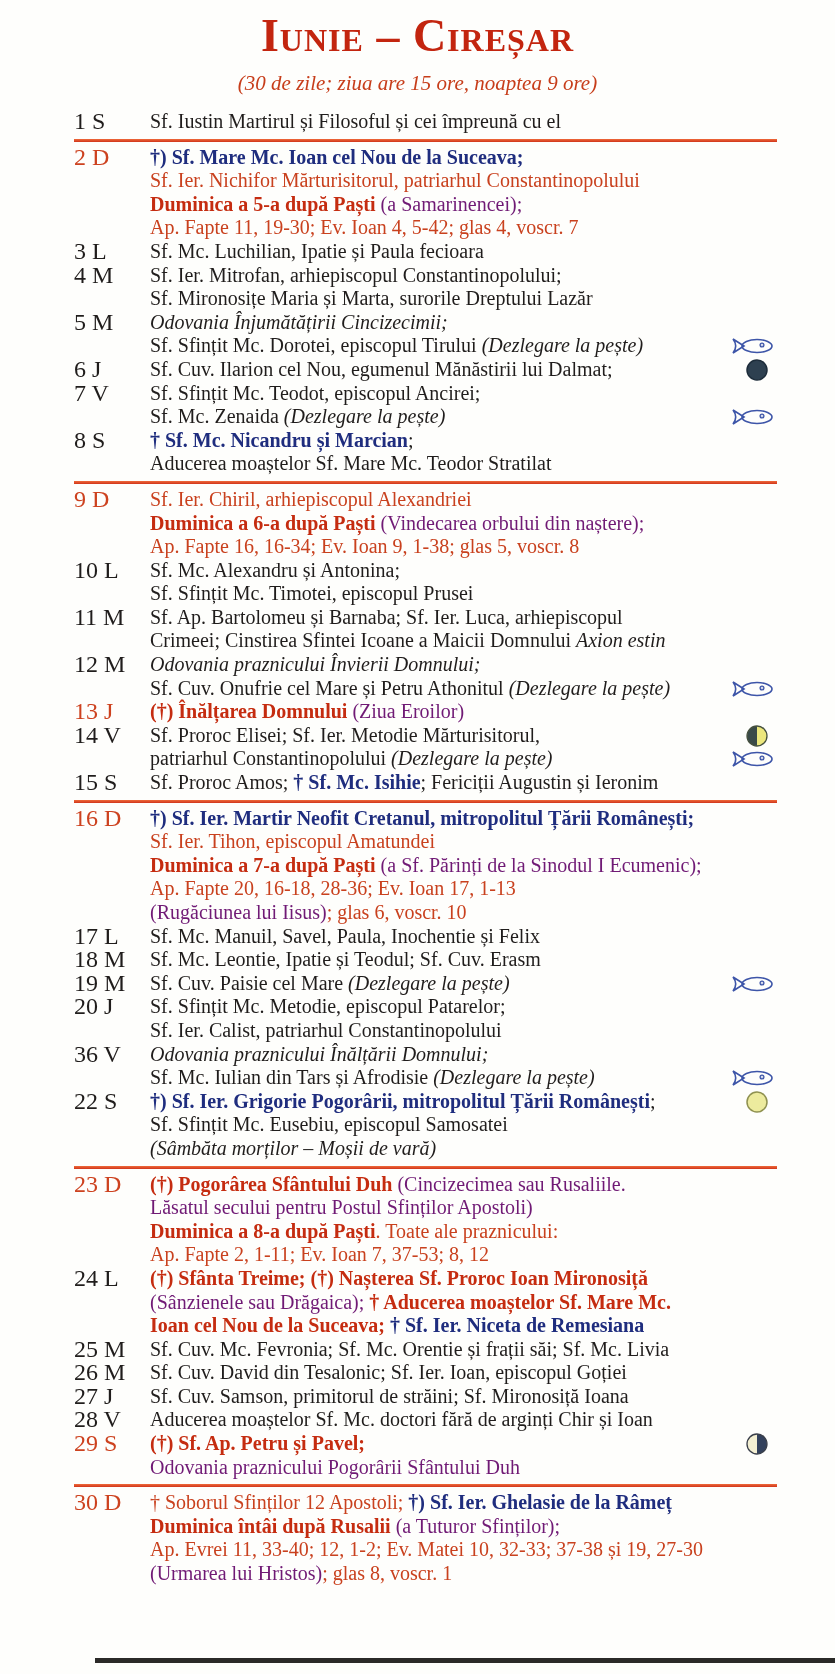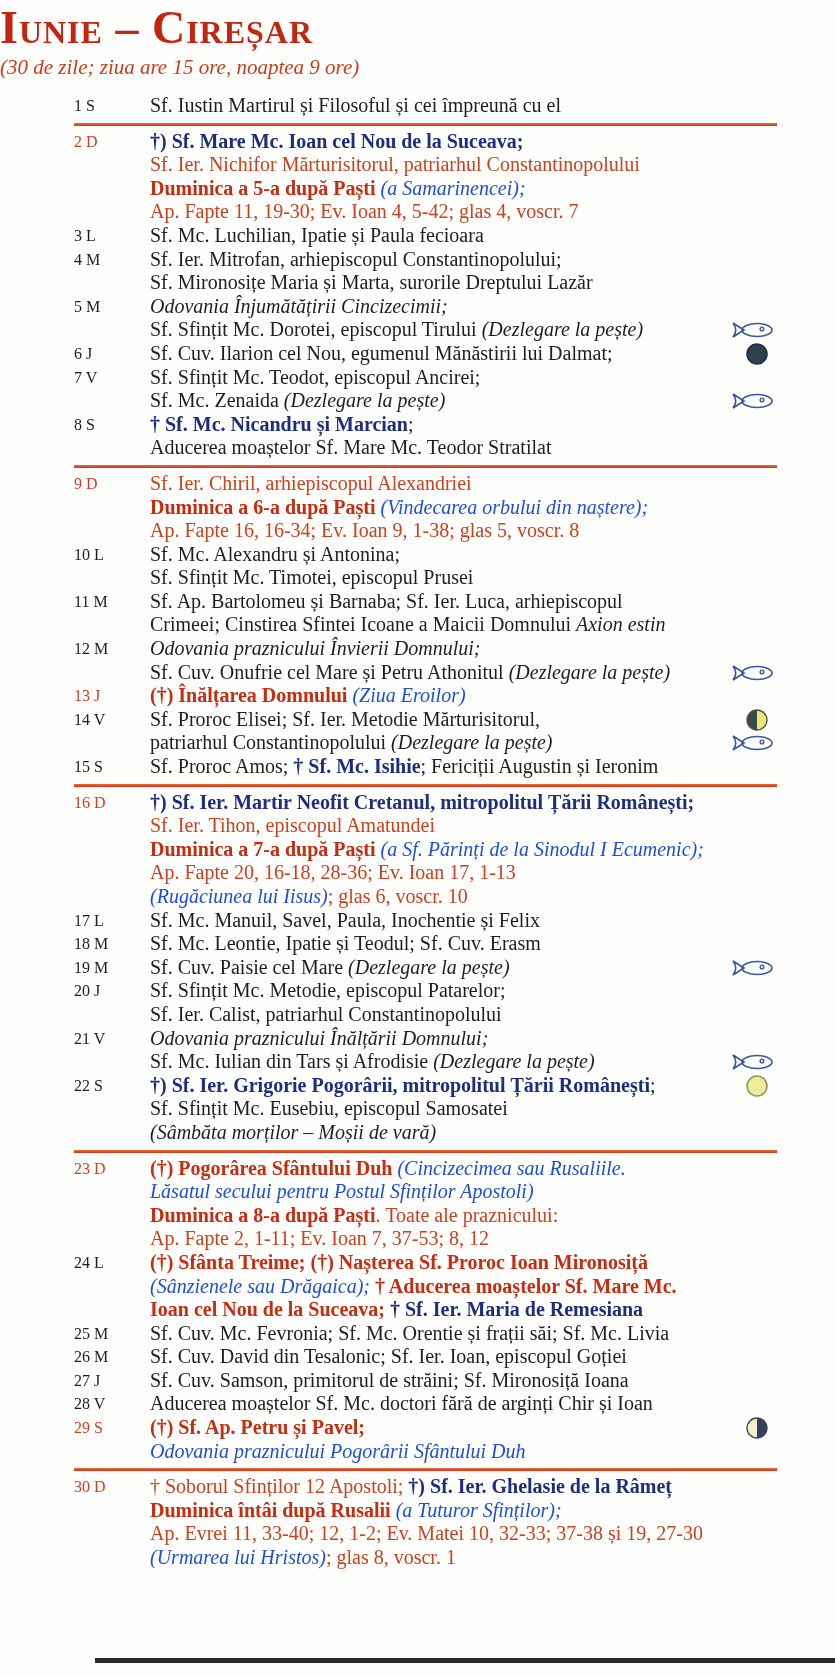--- a/index.html
+++ b/index.html
@@ -2,43 +2,43 @@
 <html><head>
 <meta charset="utf-8">
 <style>
   html,body{margin:0;padding:0;background:#ffffff;}
   body{
     width:835px;height:1674px;overflow:hidden;position:relative;
     font-family:"Liberation Serif","DejaVu Serif",serif;
     -webkit-text-size-adjust:none;
   }
   .page{width:835px;height:1674px;position:relative;background:#fefefc;}
-  header{padding-top:2px;}
+  header{text-align:center;padding-top:10px;}
   h1{
     margin:0;font-size:46px;line-height:52px;font-weight:bold;
     font-variant:small-caps;letter-spacing:1px;color:#c3250f;
   }
   .subtitle{
-    font-style:italic;font-size:21px;line-height:25px;color:#c73d1a;margin-top:1px;
+    font-style:italic;font-size:21px;line-height:25px;color:#c73d1a;margin-top:9px;
   }
   main{padding:14px 58px 0 74px;}
   .entry{display:flex;align-items:flex-start;}
   .day-label{
-    flex:0 0 76px;font-size:16px;line-height:23.6px;color:#201d1c;white-space:nowrap;
+    flex:0 0 76px;font-size:24px;line-height:23.6px;color:#201d1c;white-space:nowrap;
   }
   .day-label.red{color:#cd421f;}
   .day-lines{flex:1;min-width:0;}
   .line{position:relative;font-size:20px;line-height:23.6px;white-space:nowrap;}
   .seg{white-space:pre-wrap;}
   .s-black{color:#201d1c;}
   .s-black-italic{color:#201d1c;font-style:italic;}
   .s-blue-bold{color:#1f2d7e;font-weight:bold;}
   .s-red{color:#c9411e;}
   .s-red-bold{color:#c52c10;font-weight:bold;}
-  .s-red-italic{color:#1d4ed8;font-style:italic;margin-top:18px;}
+  .s-red-italic{color:#701a75;margin-top:18px;}
   .sep{
     height:3px;border:none;margin:5px 0 4px 0;
     background:linear-gradient(#ef6a3a,#d0341a);
   }
   .icon-wrap{position:absolute;top:1px;}
   .icon-fish{right:2px;top:3px;}
   .icon-moon{right:8px;top:0px;}
   .bottom-bar{
     position:absolute;left:95px;right:0;bottom:11px;height:5px;background:#2b2a28;
   }
@@ -218,21 +218,21 @@
         </div>
       </div>
       <div class="entry">
         <span class="day-label">20 J</span>
         <div class="day-lines">
           <div class="line"><span class="seg s-black">Sf. Sfințit Mc. Metodie, episcopul Patarelor;</span></div>
           <div class="line"><span class="seg s-black">Sf. Ier. Calist, patriarhul Constantinopolului</span></div>
         </div>
       </div>
       <div class="entry">
-        <span class="day-label">21 V</span>
+        <span class="day-label">36 V</span>
         <div class="day-lines">
           <div class="line"><span class="seg s-black-italic">Odovania praznicului Înălțării Domnului;</span></div>
           <div class="line"><span class="seg s-black">Sf. Mc. Iulian din Tars și Afrodisie </span><span class="seg s-black-italic">(Dezlegare la pește)</span><span class="icon-wrap icon-fish"><svg width="44" height="18" viewBox="0 0 44 18">
                 <path d="M13,9 L2,2 C5.5,6.5 5.5,11.5 2,16 Z" fill="none" stroke="#3d55a8" stroke-width="1.6"></path>
                 <ellipse cx="26" cy="9" rx="15" ry="6.5" fill="none" stroke="#3d55a8" stroke-width="1.6"></ellipse>
                 <circle cx="31" cy="8" r="1.9" fill="none" stroke="#3d55a8" stroke-width="1.3"></circle>
                 <circle cx="31" cy="8" r="0.6" fill="#3d55a8"></circle>
               </svg></span></div>
         </div>
       </div>
@@ -254,21 +254,21 @@
           <div class="line"><span class="seg s-red-italic">Lăsatul secului pentru Postul Sfinților Apostoli)</span></div>
           <div class="line"><span class="seg s-red-bold">Duminica a 8-a după Paști</span><span class="seg s-red">. Toate ale praznicului:</span></div>
           <div class="line"><span class="seg s-red">Ap. Fapte 2, 1-11; Ev. Ioan 7, 37-53; 8, 12</span></div>
         </div>
       </div>
       <div class="entry">
         <span class="day-label">24 L</span>
         <div class="day-lines">
           <div class="line"><span class="seg s-red-bold">(†) Sfânta Treime; (†) Nașterea Sf. Proroc Ioan Mironosiță</span></div>
           <div class="line"><span class="seg s-red-italic">(Sânzienele sau Drăgaica); </span><span class="seg s-red-bold">† Aducerea moaștelor Sf. Mare Mc.</span></div>
-          <div class="line"><span class="seg s-red-bold">Ioan cel Nou de la Suceava; </span><span class="seg s-blue-bold">† Sf. Ier. Maria de Remesiana</span></div>
+          <div class="line"><span class="seg s-red-bold">Ioan cel Nou de la Suceava; </span><span class="seg s-blue-bold">† Sf. Ier. Niceta de Remesiana</span></div>
         </div>
       </div>
       <div class="entry">
         <span class="day-label">25 M</span>
         <div class="day-lines">
           <div class="line"><span class="seg s-black">Sf. Cuv. Mc. Fevronia; Sf. Mc. Orentie și frații săi; Sf. Mc. Livia</span></div>
         </div>
       </div>
       <div class="entry">
         <span class="day-label">26 M</span>

